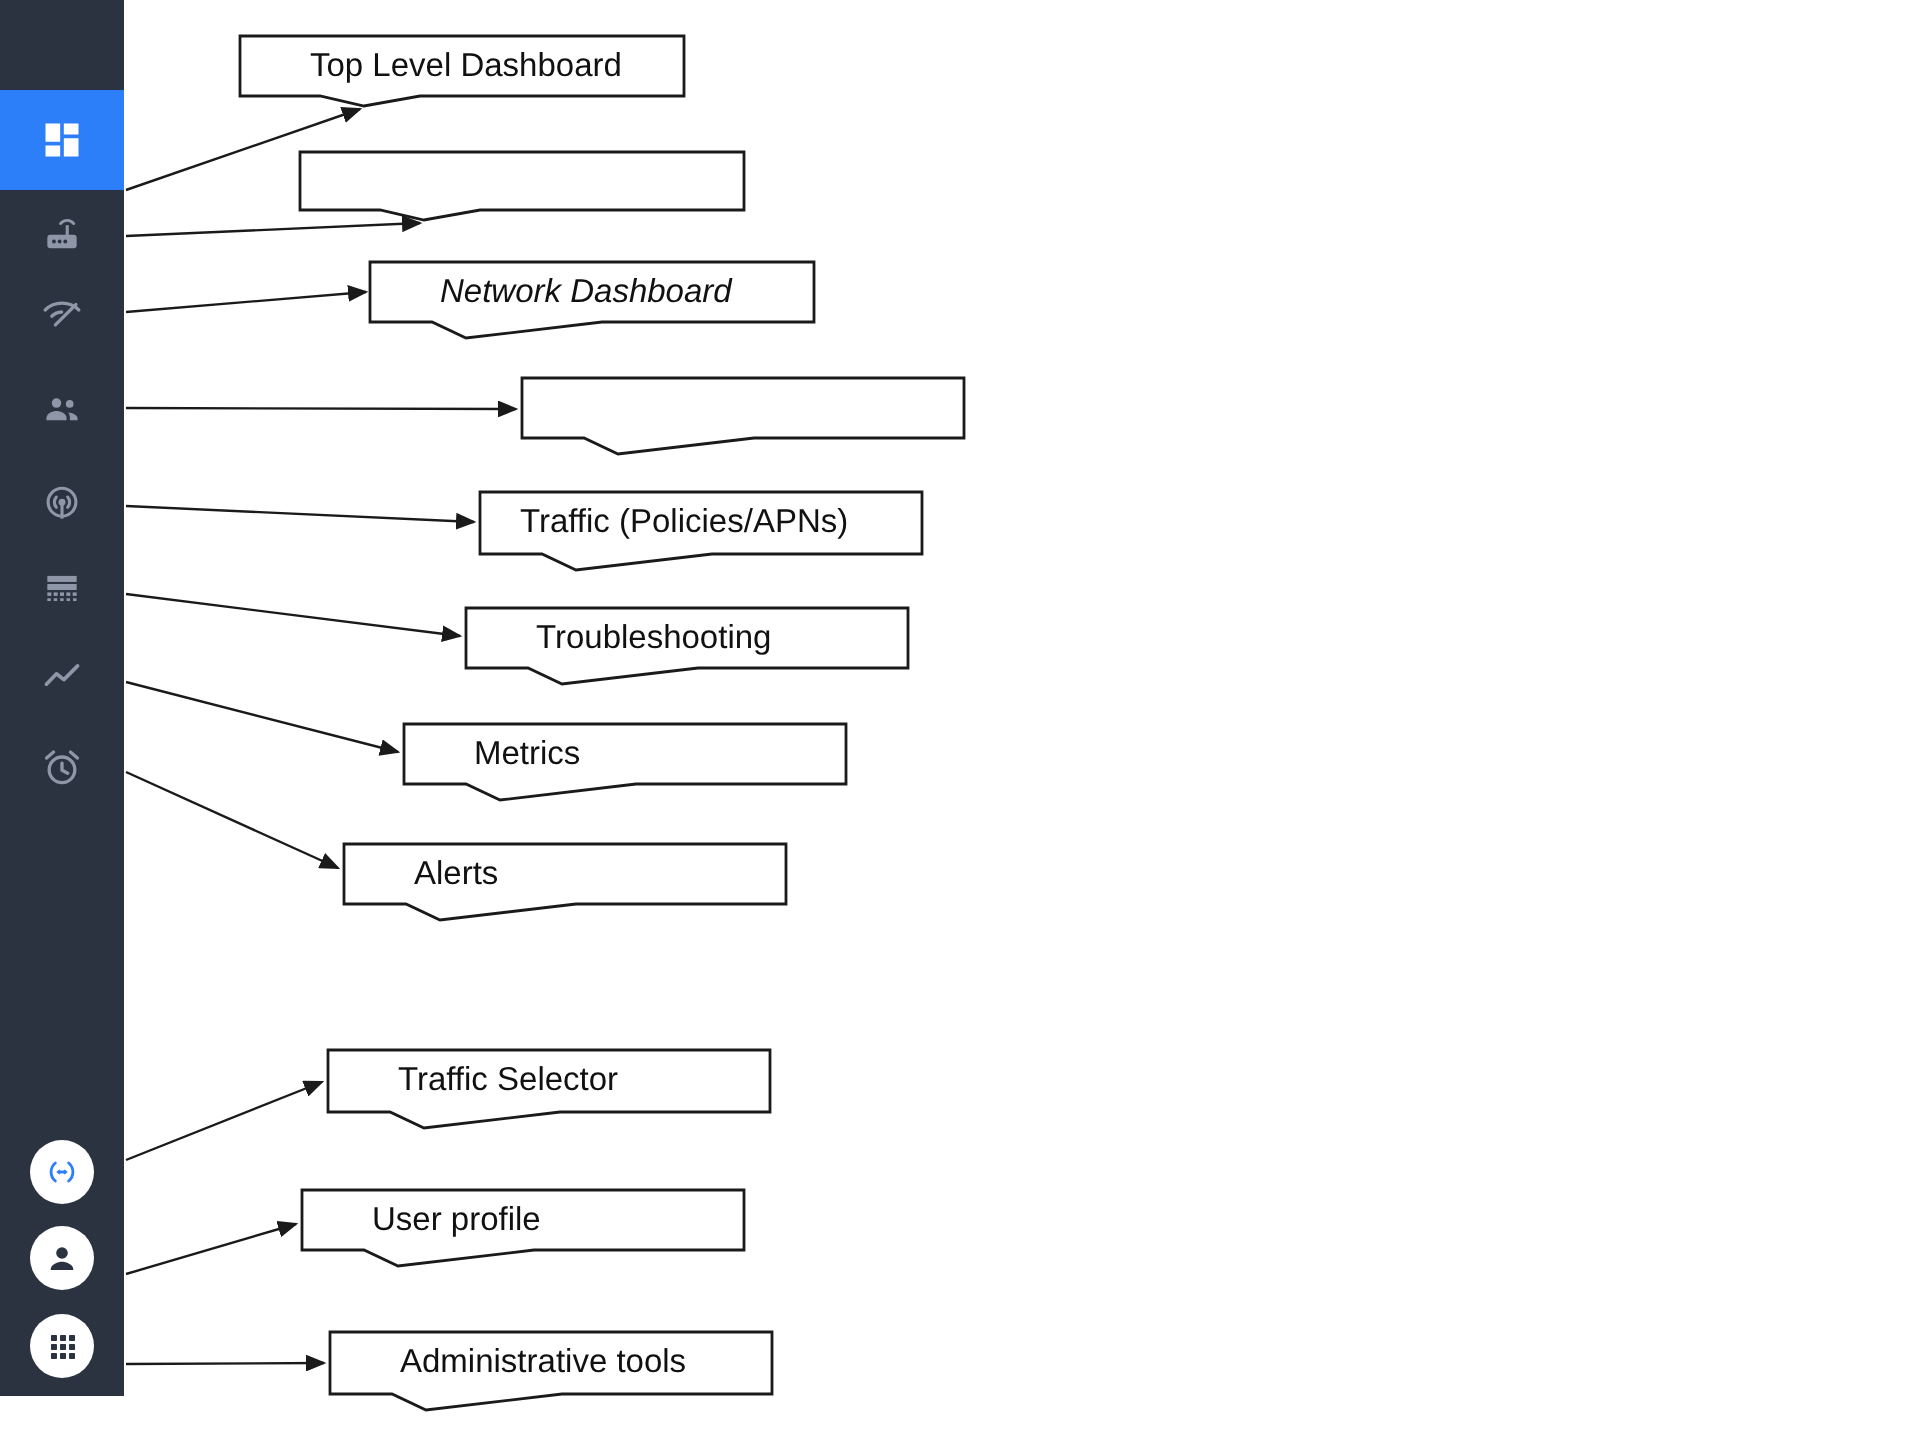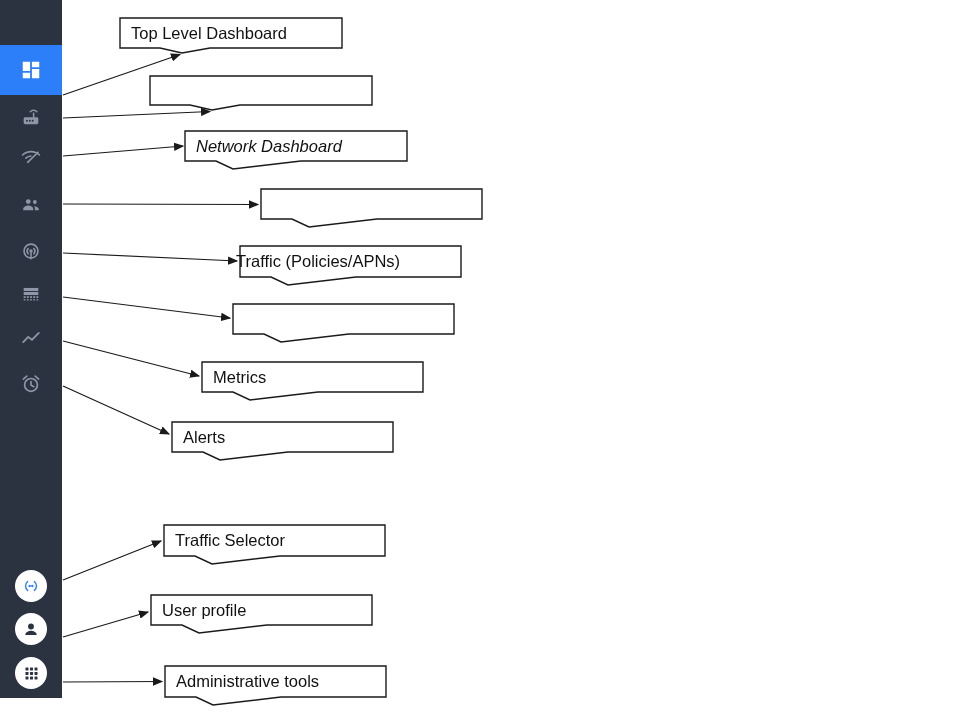--- a/index.html
+++ b/index.html
@@ -20,21 +20,21 @@
   .nav-item svg{display:block;}
   .circle-item{
     position:absolute;left:15px;width:32px;height:32px;border-radius:50%;
     background:#ffffff;display:flex;align-items:center;justify-content:center;
     cursor:pointer;
   }
   
   .annotation-svg{position:absolute;left:0;top:0;z-index:1;}
   .callout-label{
     position:absolute;z-index:3;color:#111111;font-size:16.5px;
-    white-space:nowrap;display:flex;align-items:center;pointer-events:none;
+    white-space:nowrap;display:flex;align-items:center;pointer-events:none;margin-left:24px;
   }
 </style>
 </head>
 <body>
 
 <div class="canvas">
 
   <svg class="annotation-svg" width="960" height="720" viewBox="0 0 960 720">
     <defs>
       <marker id="ah" markerWidth="9" markerHeight="7" refX="7.5" refY="3.5" orient="auto">
@@ -65,20 +65,21 @@
       <path d="M63,386 L169,434" marker-end="url(#ah)"></path>
       <path d="M63,580 L161,541" marker-end="url(#ah)"></path>
       <path d="M63,637 L148,612" marker-end="url(#ah)"></path>
       <path d="M63,682 L162,681.5" marker-end="url(#ah)"></path>
     </g>
   </svg>
 
   <div class="callout-label" style="left:131px;top:18px;height:30px;">Top Level Dashboard</div>
   <div class="callout-label" style="left:196px;top:131px;height:30px;font-style:italic;">Network Dashboard</div>
   <div class="callout-label" style="left:236px;top:246px;height:31px;">Traffic (Policies/APNs)</div>
+  <div class="callout-label" style="left:244px;top:304px;height:30px;">Troubleshooting</div>
   <div class="callout-label" style="left:213px;top:362px;height:30px;">Metrics</div>
   <div class="callout-label" style="left:183px;top:422px;height:30px;">Alerts</div>
   <div class="callout-label" style="left:175px;top:525px;height:31px;">Traffic Selector</div>
   <div class="callout-label" style="left:162px;top:595px;height:30px;">User profile</div>
   <div class="callout-label" style="left:176px;top:666px;height:31px;">Administrative tools</div>
 
   <div class="sidebar">
 
     <div class="nav-item active" style="top:45px;">
       <svg width="22" height="22" viewBox="0 0 24 24">

